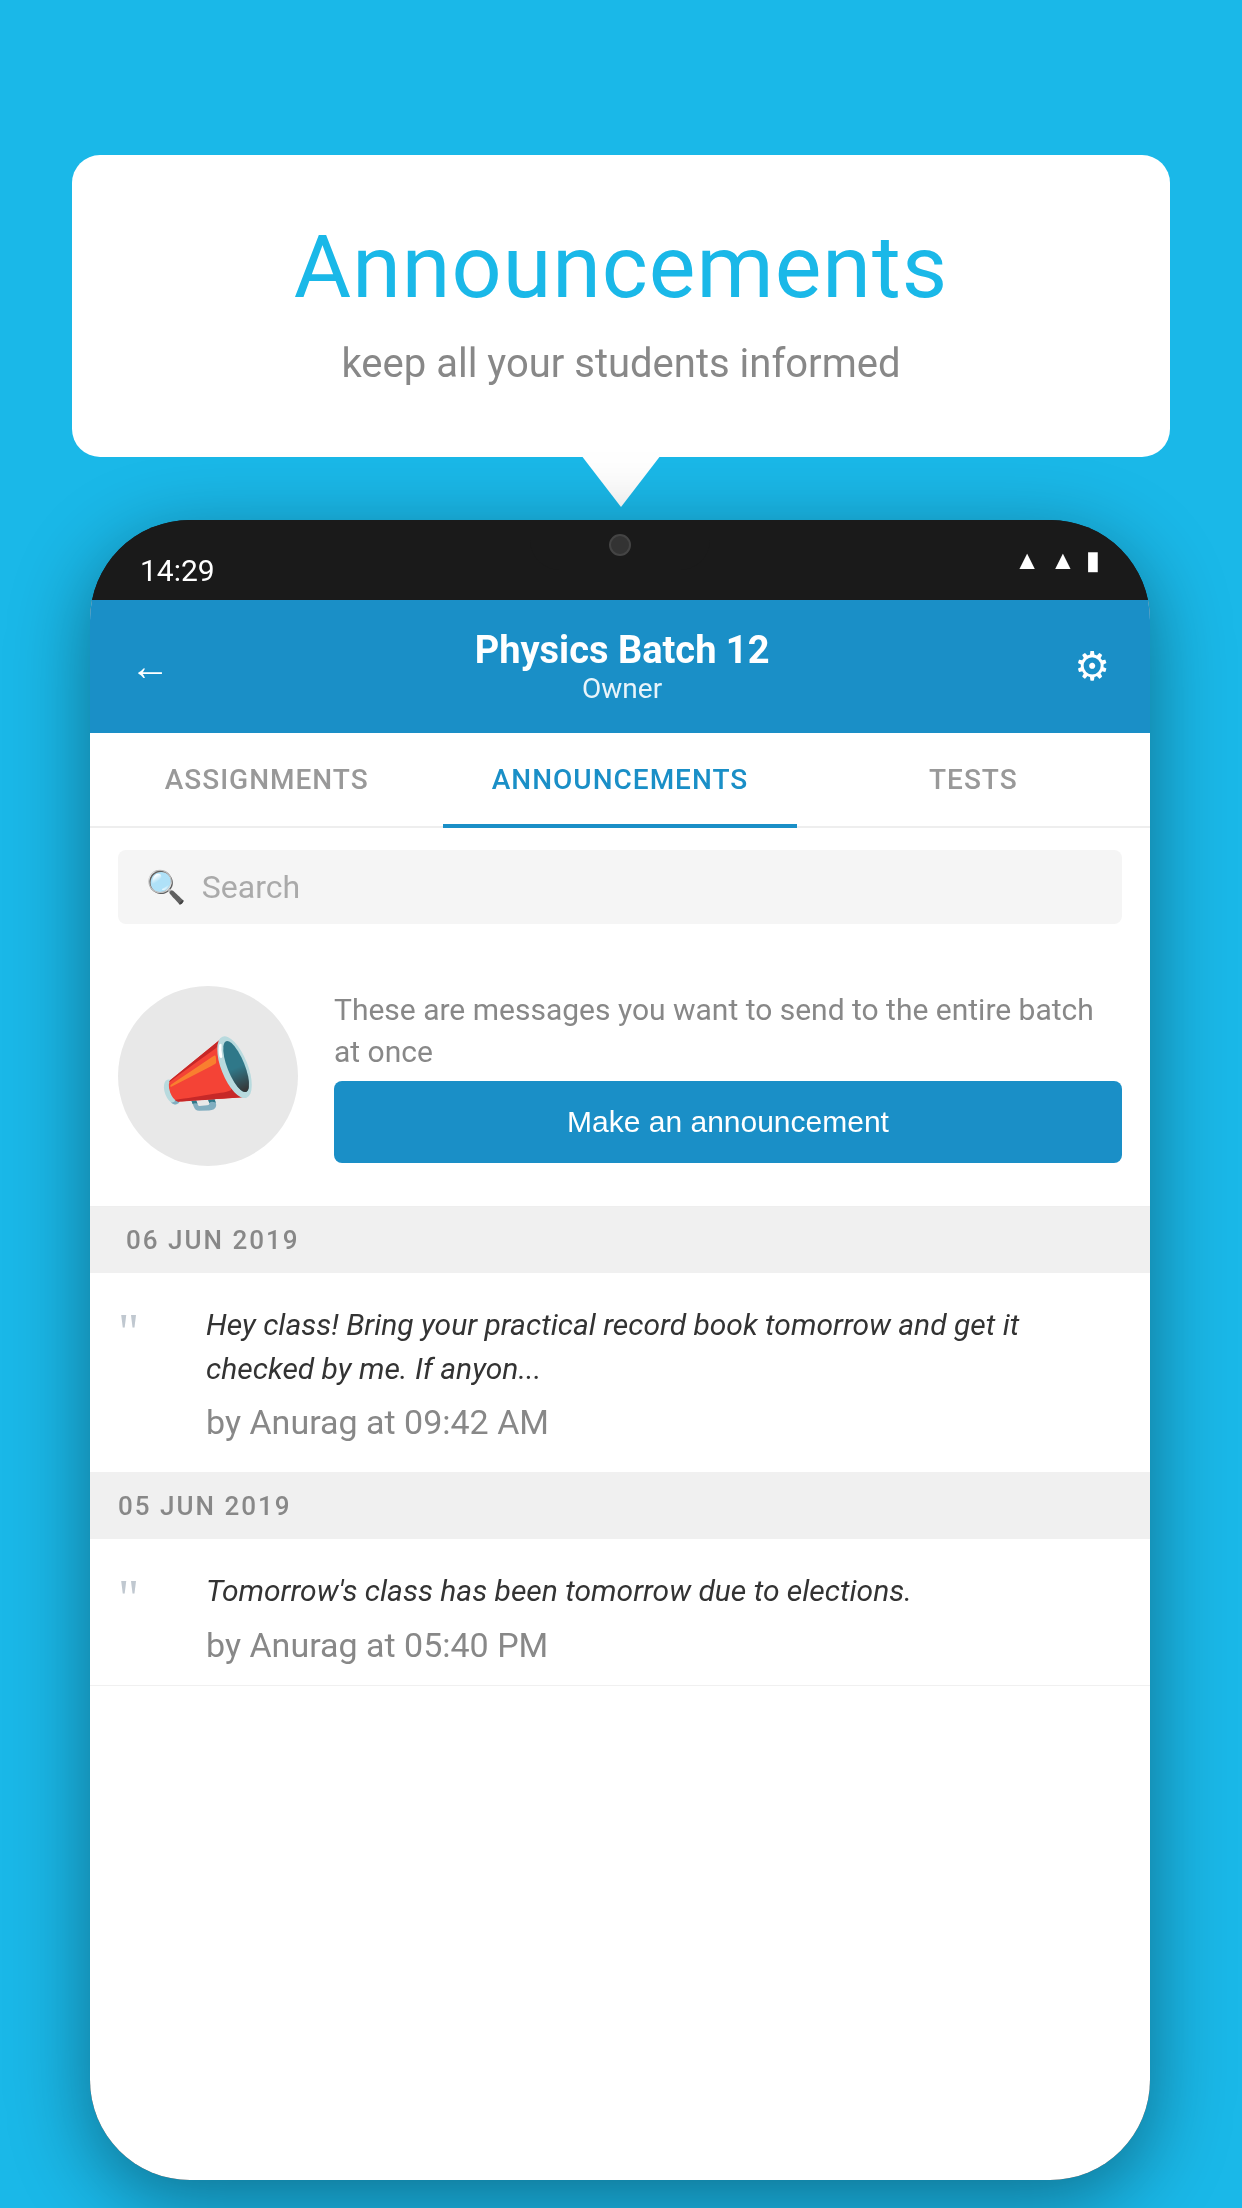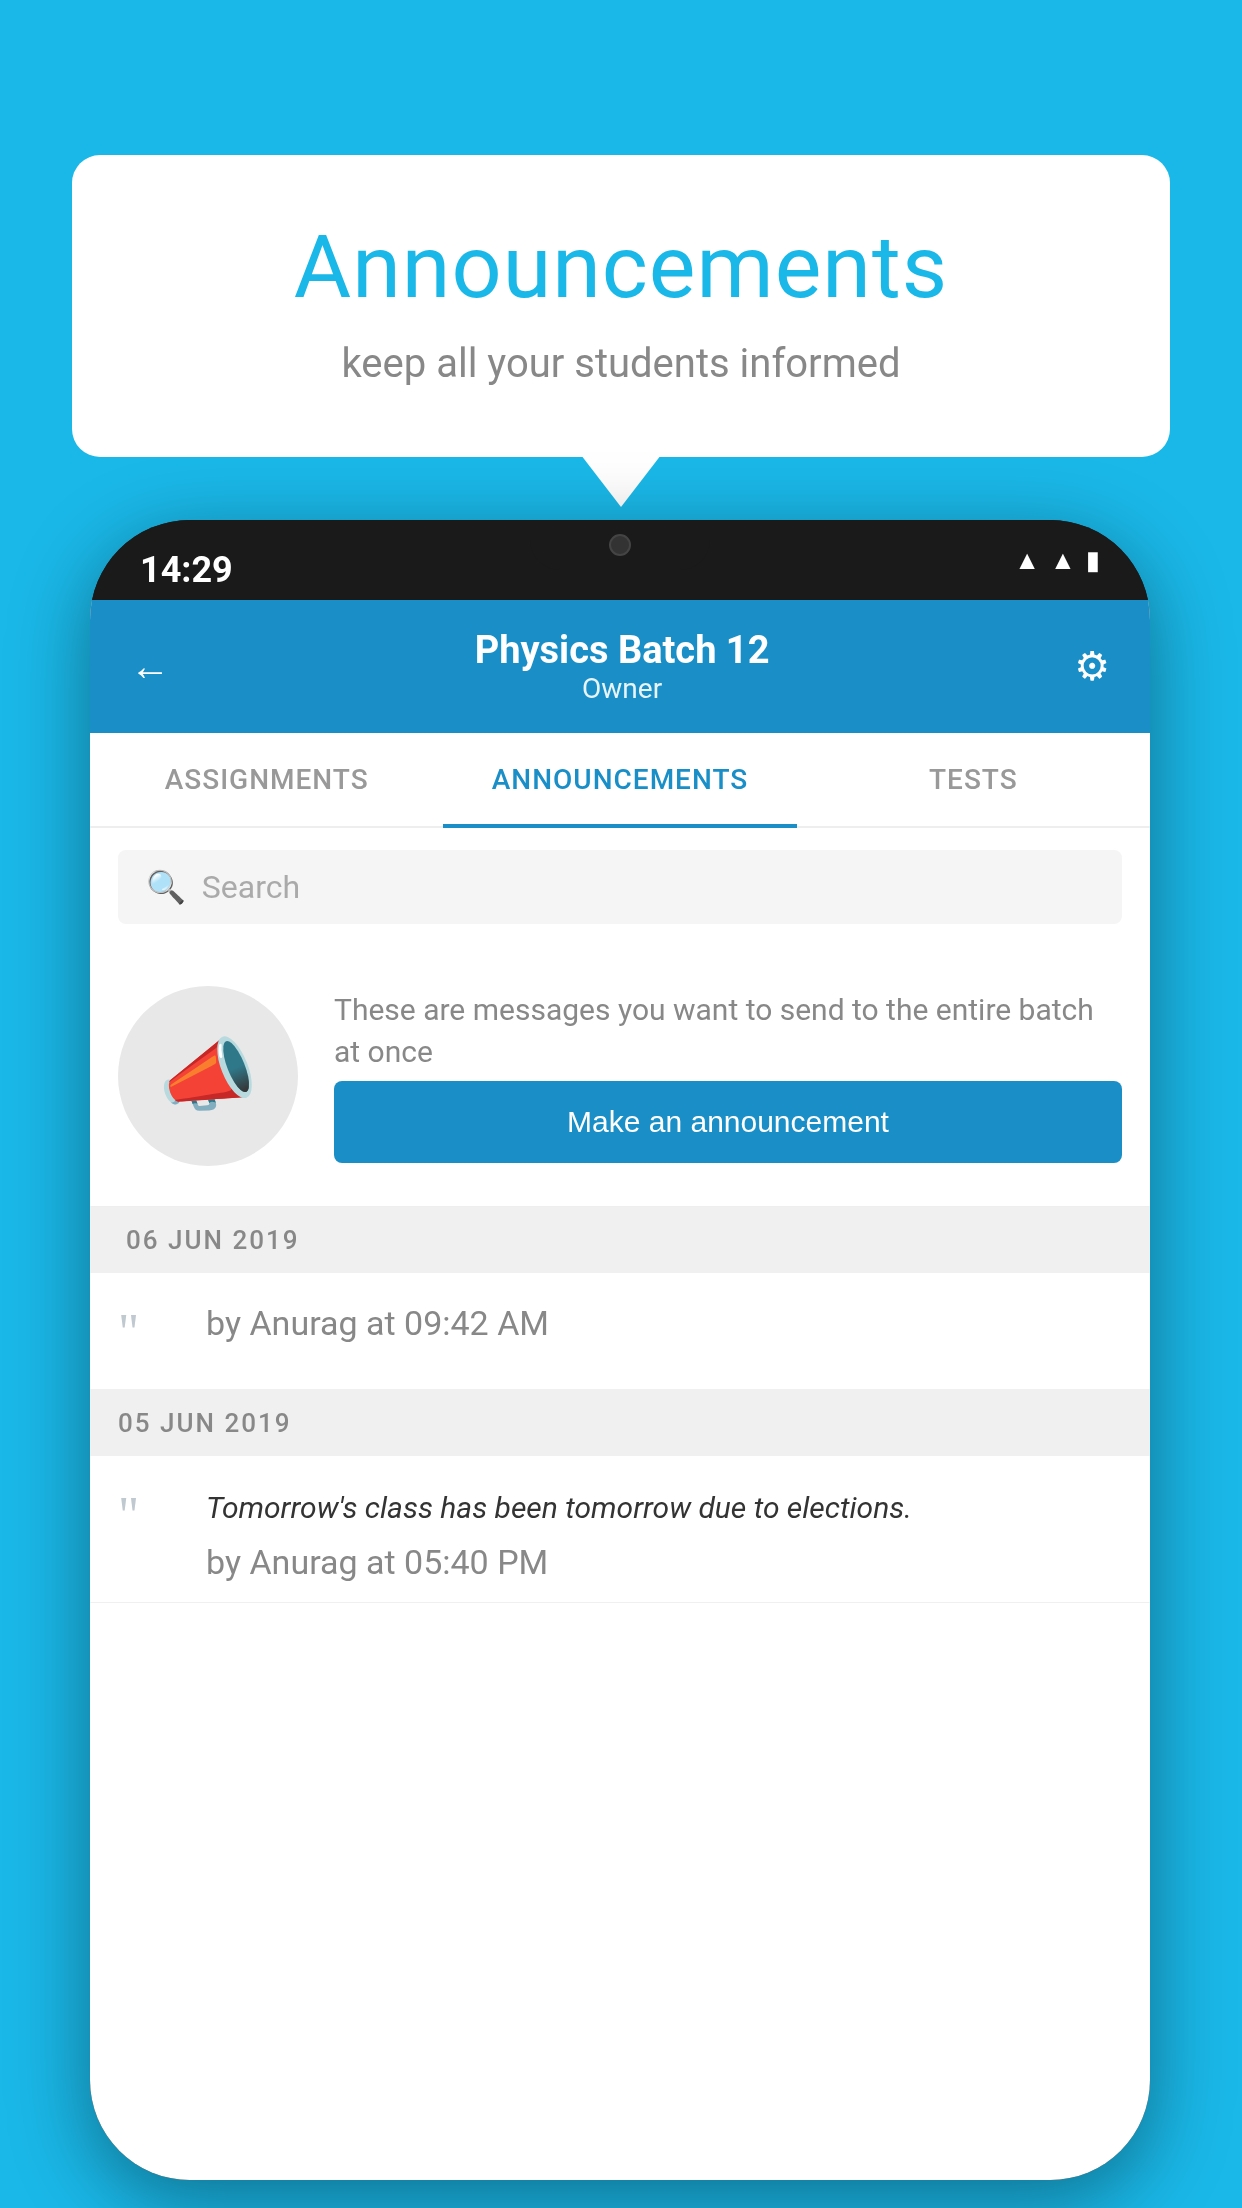--- a/index.html
+++ b/index.html
@@ -76,22 +76,22 @@
       position: relative;
       display: flex;
       align-items: center;
       justify-content: space-between;
       padding: 0 50px;
       z-index: 10;
     }
 
     .status-time {
       color: white;
-      font-size: 36px;
-      font-weight: 700;
+      font-size: 30px;
+      font-weight: 400;
       margin-top: 20px;
     }
 
     .notch {
       position: absolute;
       top: 0;
       left: 50%;
       transform: translateX(-50%);
       width: 180px;
       height: 50px;
@@ -413,20 +413,21 @@
       </div>
     </div>
 
     <div class="date-separator">
       <span class="date-separator-text">06  JUN  2019</span>
     </div>
 
     <div class="announcement-item">
       <div class="quote-icon">"</div>
       <div class="announcement-content">
+        <div class="announcement-text">Hey class! Bring your practical record book tomorrow and get it checked by me. If anyon...</div>
         <div class="announcement-meta">by Anurag at 09:42 AM</div>
       </div>
     </div>
 
     <div class="date-section-2 date-separator">
       <span class="date-separator-text">05  JUN  2019</span>
     </div>
 
     <div class="announcement-item-2 announcement-item">
       <div class="quote-icon">"</div>

